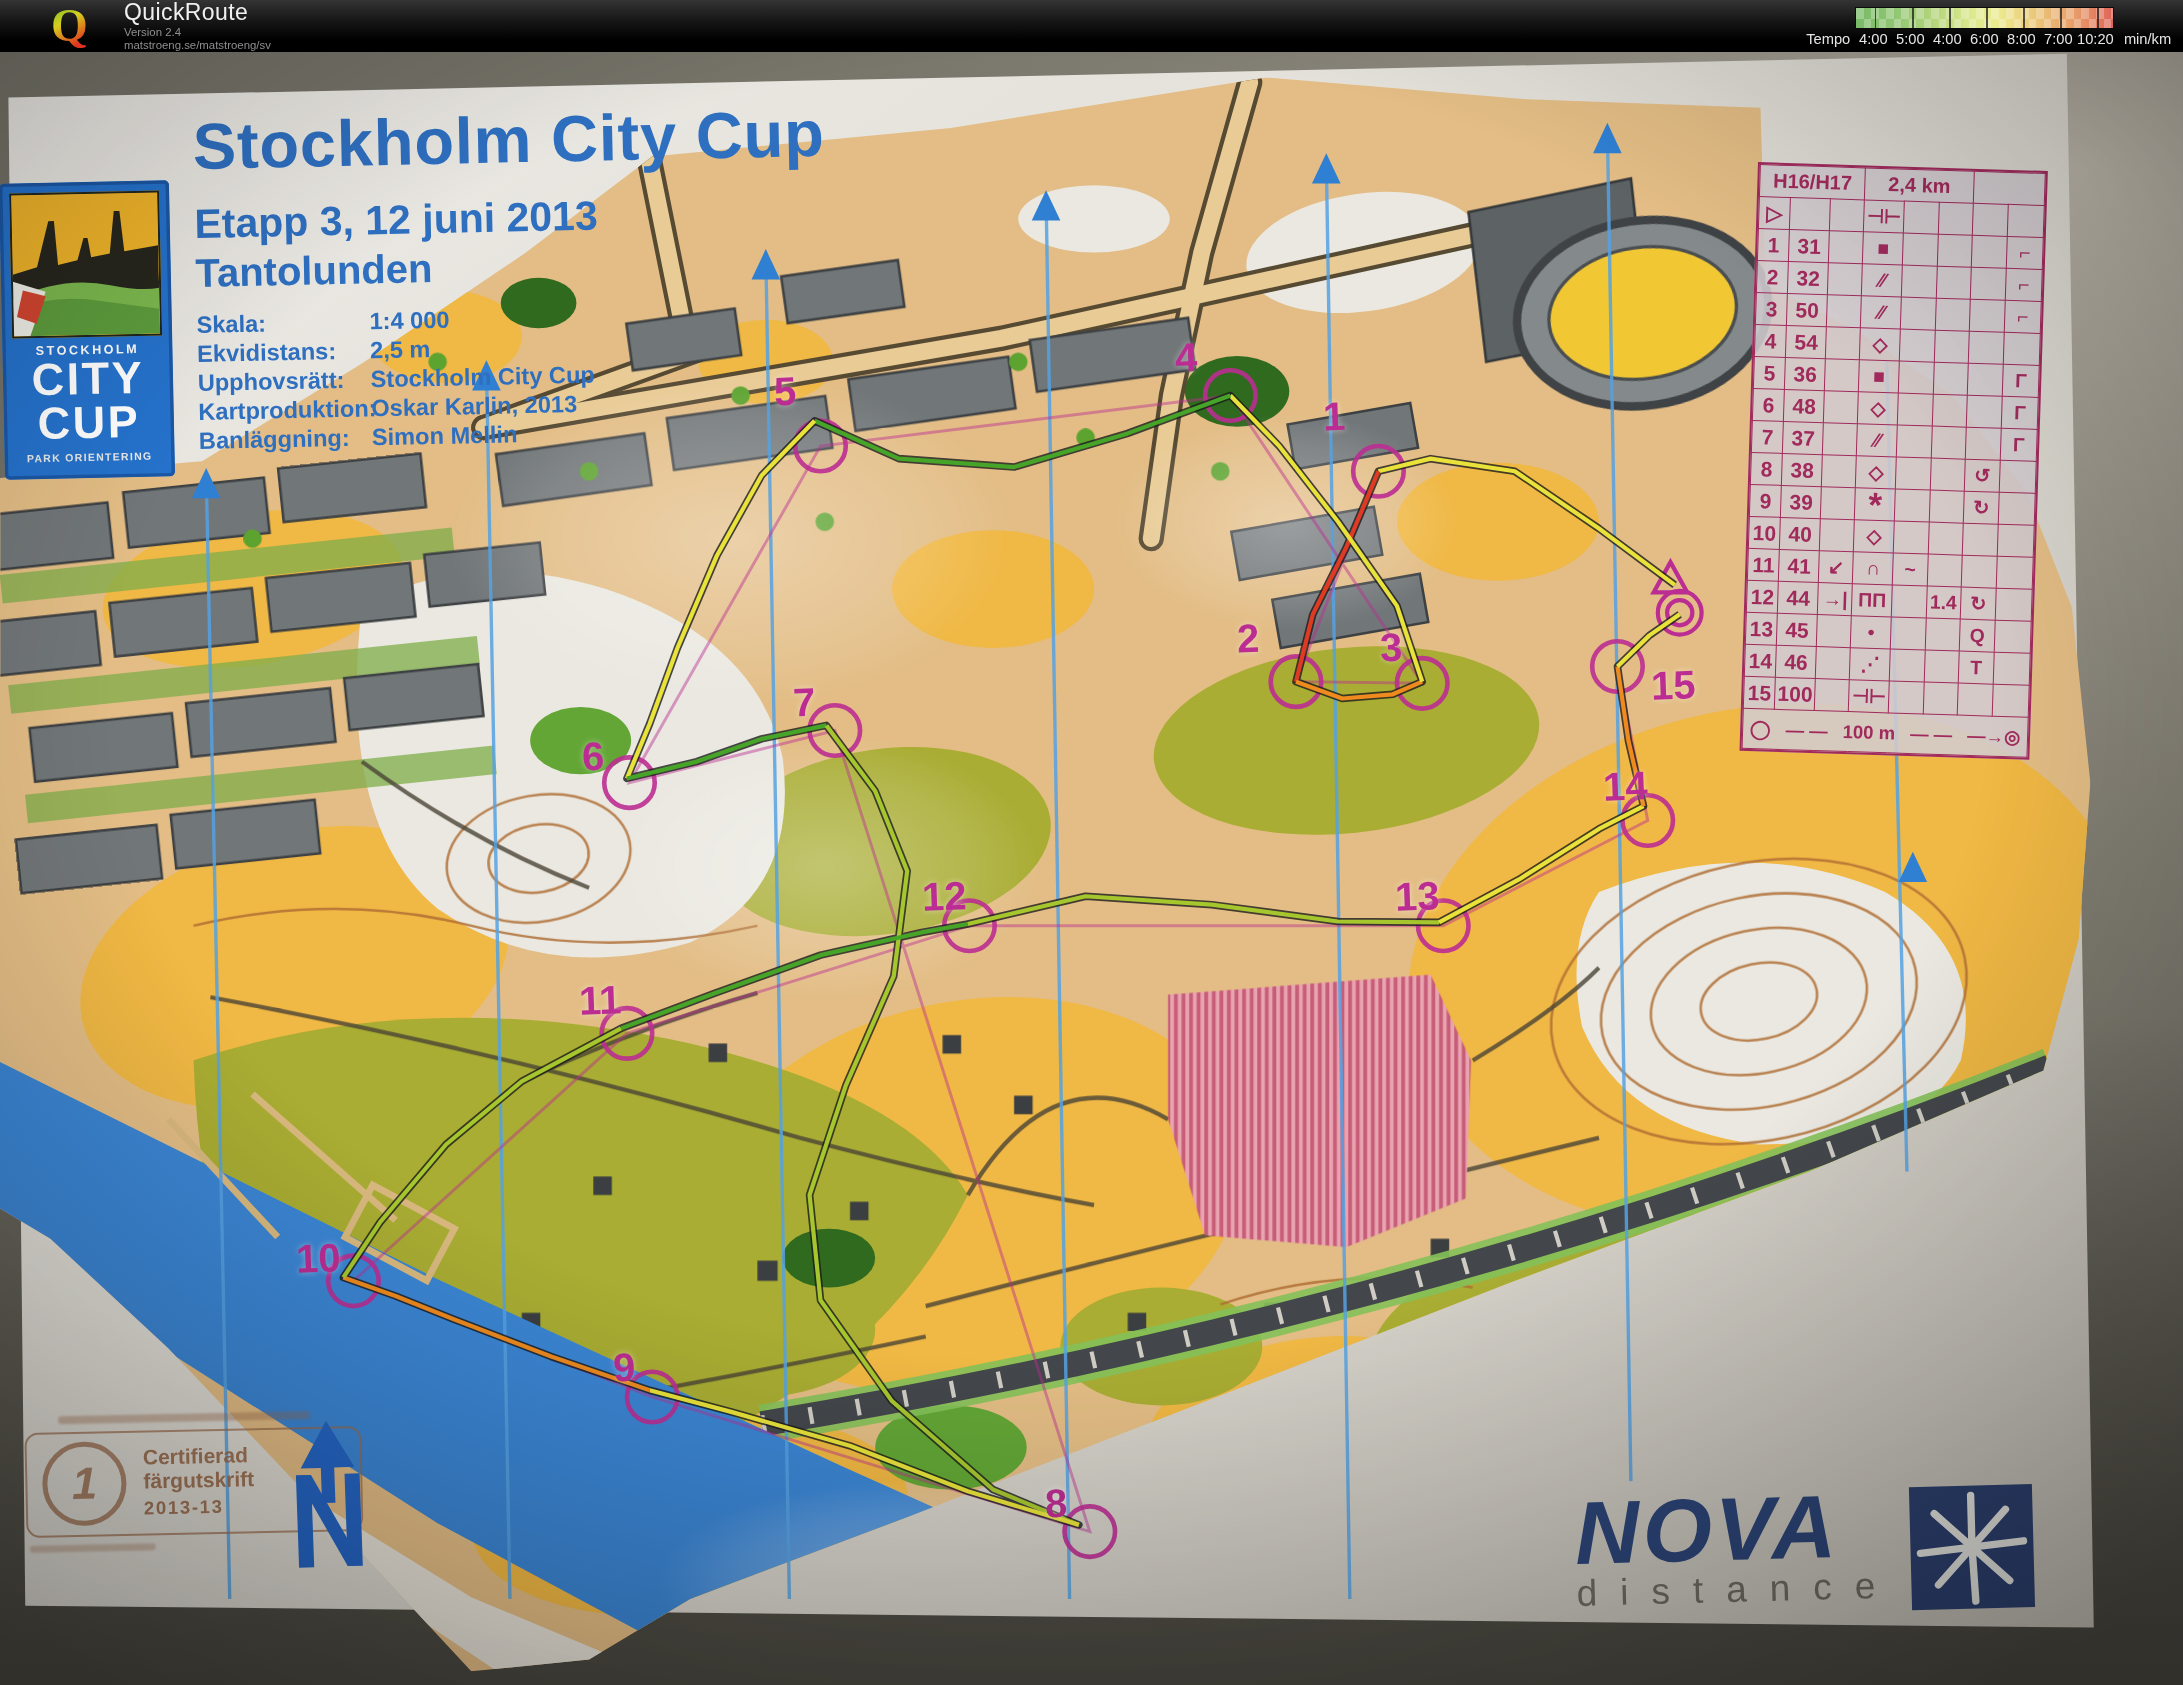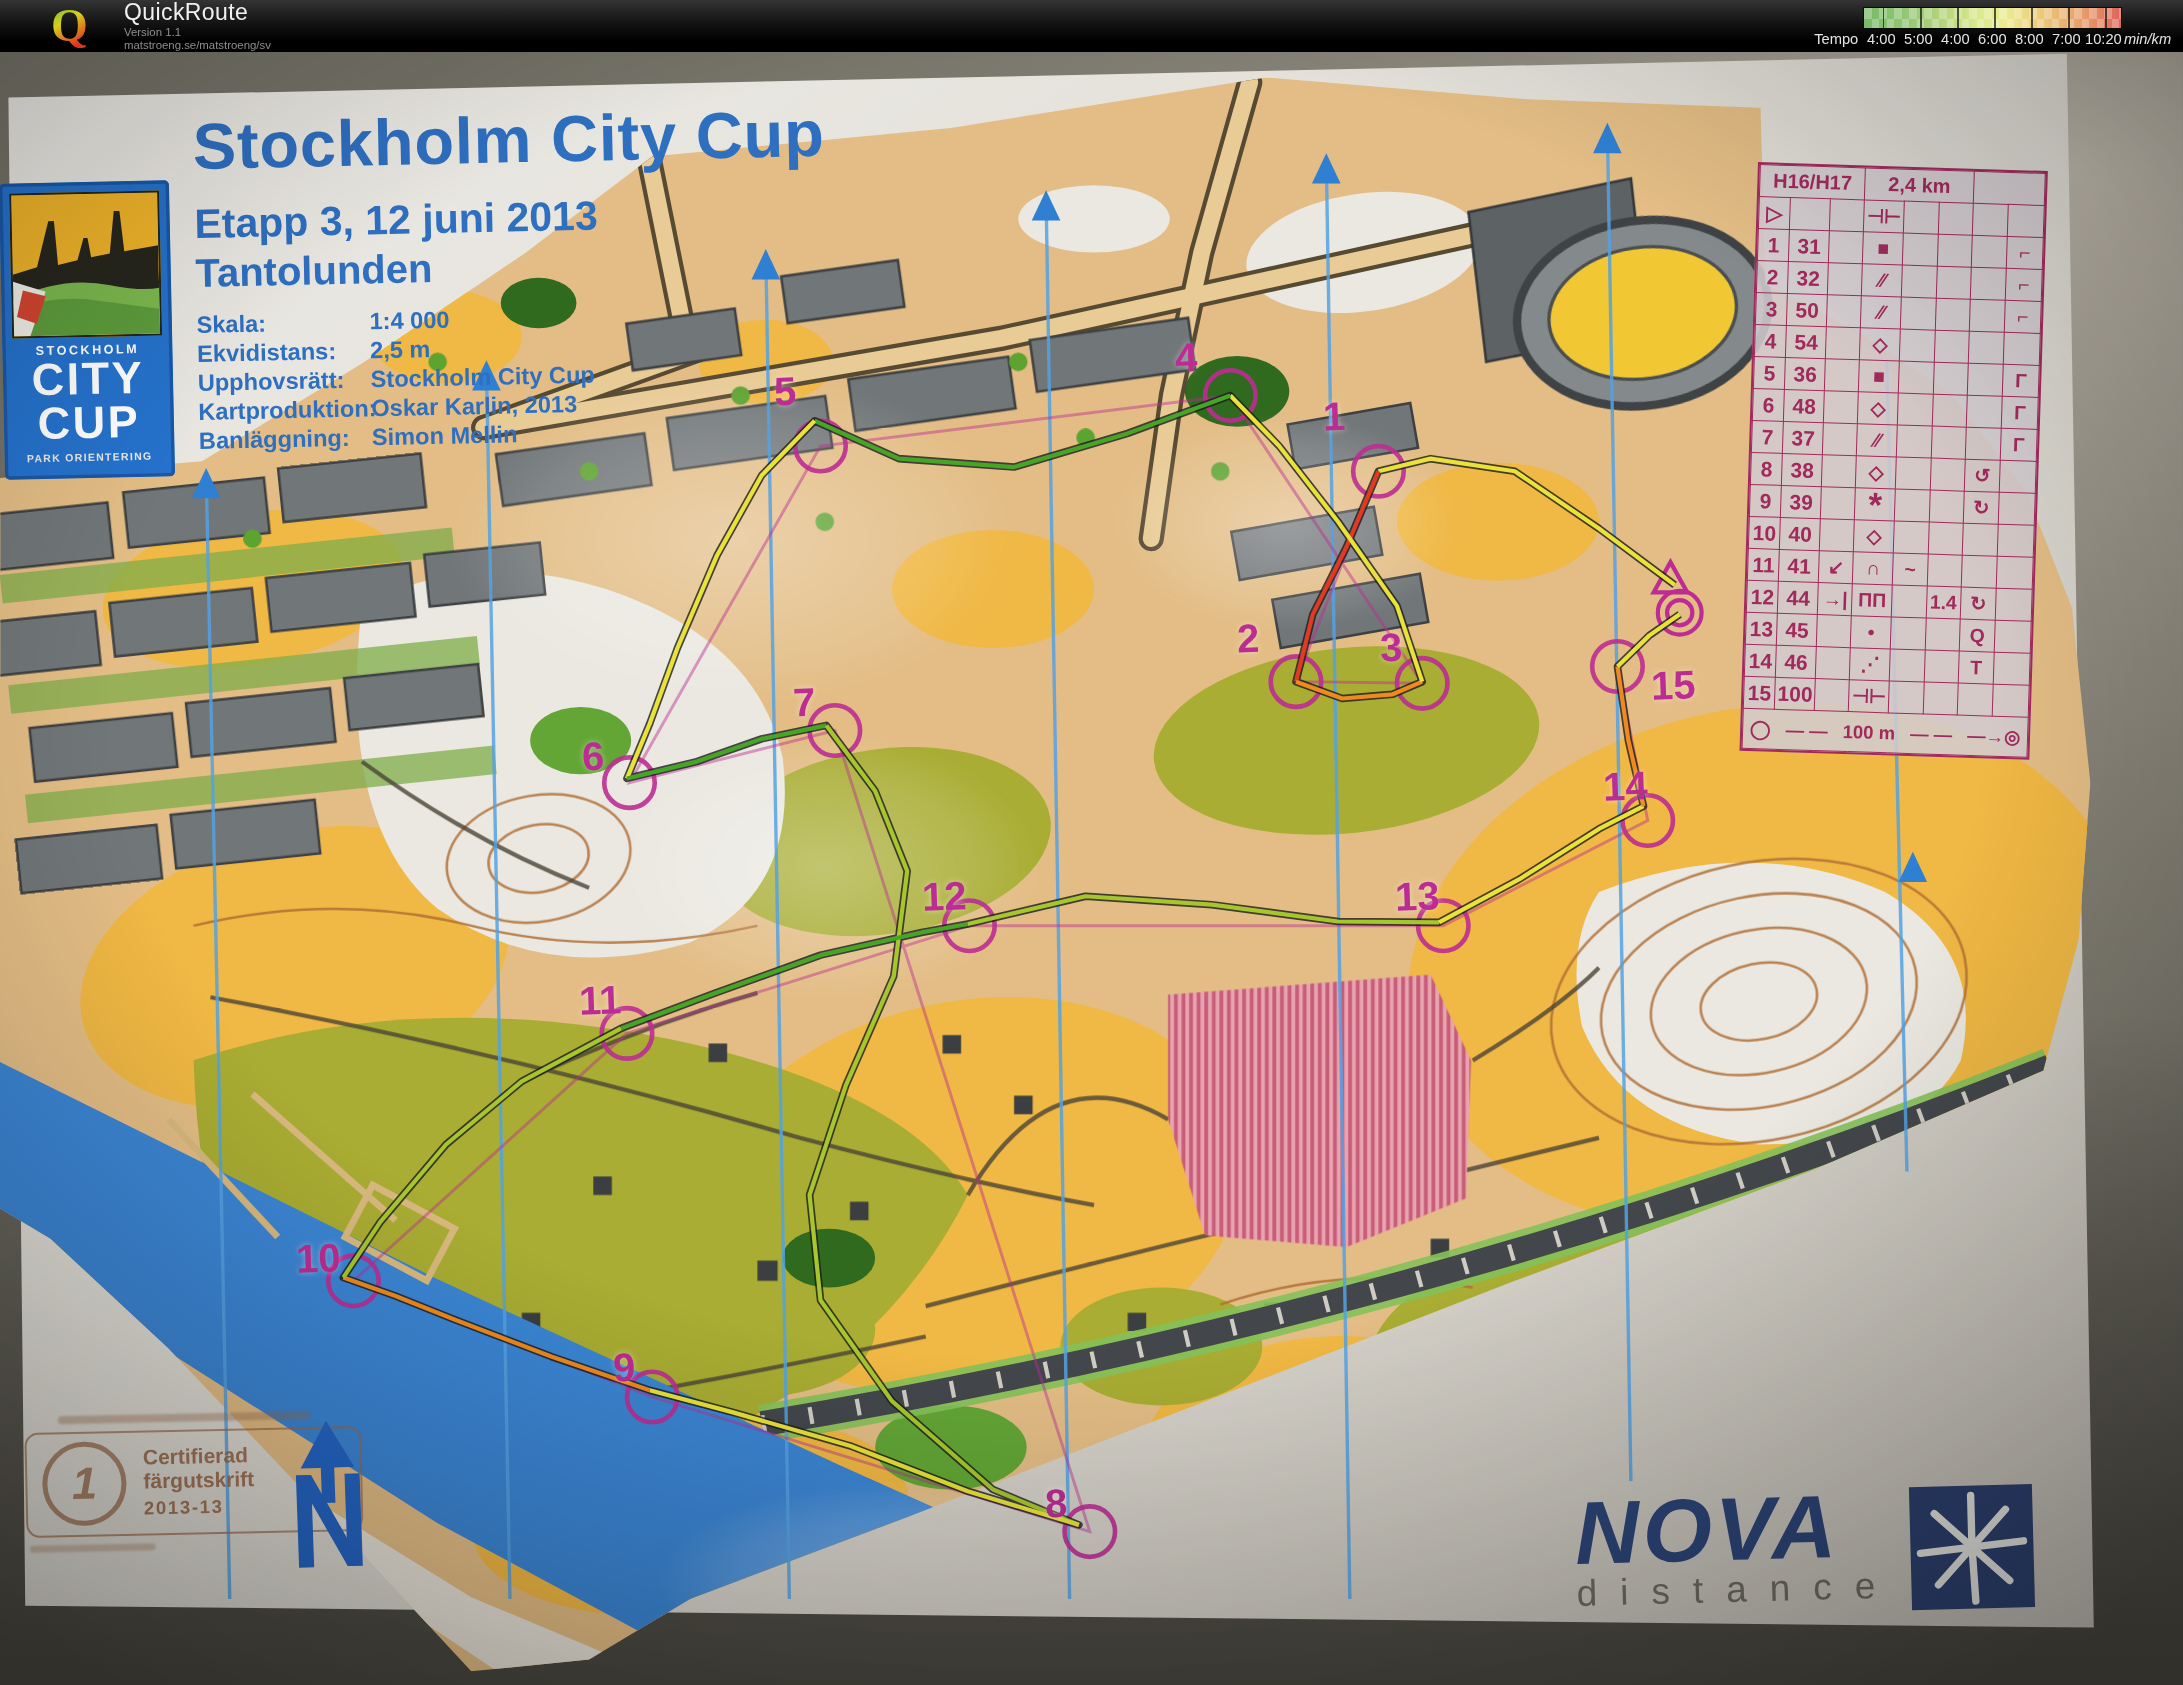--- a/index.html
+++ b/index.html
@@ -24,21 +24,21 @@
        repeating-linear-gradient(90deg, rgba(255,255,255,0) 0 7.6px, rgba(255,255,255,.26) 7.6px 15px),
        linear-gradient(90deg,#79ba68,#90c672 15%,#b3d47c 30%,#dcea8e 45%,#eceb90 55%,#ecd381 65%,#eab673 76%,#e79a68 86%,#e37f60 93%,#df655a);
      background-size:100% 11px,100% 11px,100% 100%;
      background-position:0 0,0 11px,0 0;
      background-repeat:no-repeat;}
   .tempo-tick{position:absolute;top:0;bottom:0;width:1.7px;background:rgba(15,15,15,.7);}
   .tempo-row{display:flex;align-items:center;font-size:14.7px;margin-top:2.5px;}
   .tempo-name{width:42px;padding-right:6.7px;text-align:left;}
   .tlabels{width:259px;display:flex;flex:0 0 auto;}
   .tlabels span{width:37px;text-align:center;}
-  .tempo-unit{margin-left:2px;font-style:italic;}
+  .tempo-unit{margin-left:10px;}
 
   
   .scene{position:absolute;inset:0;z-index:1;}
   .vignette{position:absolute;inset:0;z-index:20;pointer-events:none;
      background:radial-gradient(ellipse 78% 70% at 48% 42%, rgba(0,0,0,0) 55%, rgba(0,0,0,.33) 100%);}
 
   
   .title-block{position:absolute;left:192px;top:109px;z-index:10;color:#2e6fc0;
                transform:rotate(-1.2deg);transform-origin:top left;}
   .map-title{font-size:65px;font-weight:bold;letter-spacing:0.8px;}
@@ -111,21 +111,21 @@
         <linearGradient id="qg" x1="0" y1="0" x2="0.4" y2="1">
           <stop offset="0" stop-color="#57b52e"></stop>
           <stop offset="0.5" stop-color="#d6cf1e"></stop>
           <stop offset="1" stop-color="#e03320"></stop>
         </linearGradient>
       </defs>
       <text x="30" y="48" text-anchor="middle" font-size="58" font-weight="bold" font-family="Liberation Serif, serif" fill="url(#qg)">Q</text>
     </svg>
     <div class="app-titles">
       <div class="app-name">QuickRoute</div>
-      <div class="app-sub">Version 1.1</div>
+      <div class="app-sub">Version 2.4</div>
       <div class="app-sub2">matstroeng.se/matstroeng/sv</div>
     </div>
   </div>
 
   <div class="tempo">
     <div class="tempo-bar" id="tempoBar">
         <div class="tempo-tick" style="left: 18.5px;"></div>
         <div class="tempo-tick" style="left: 56px;"></div>
         <div class="tempo-tick" style="left: 93px;"></div>
         <div class="tempo-tick" style="left: 130px;"></div>

